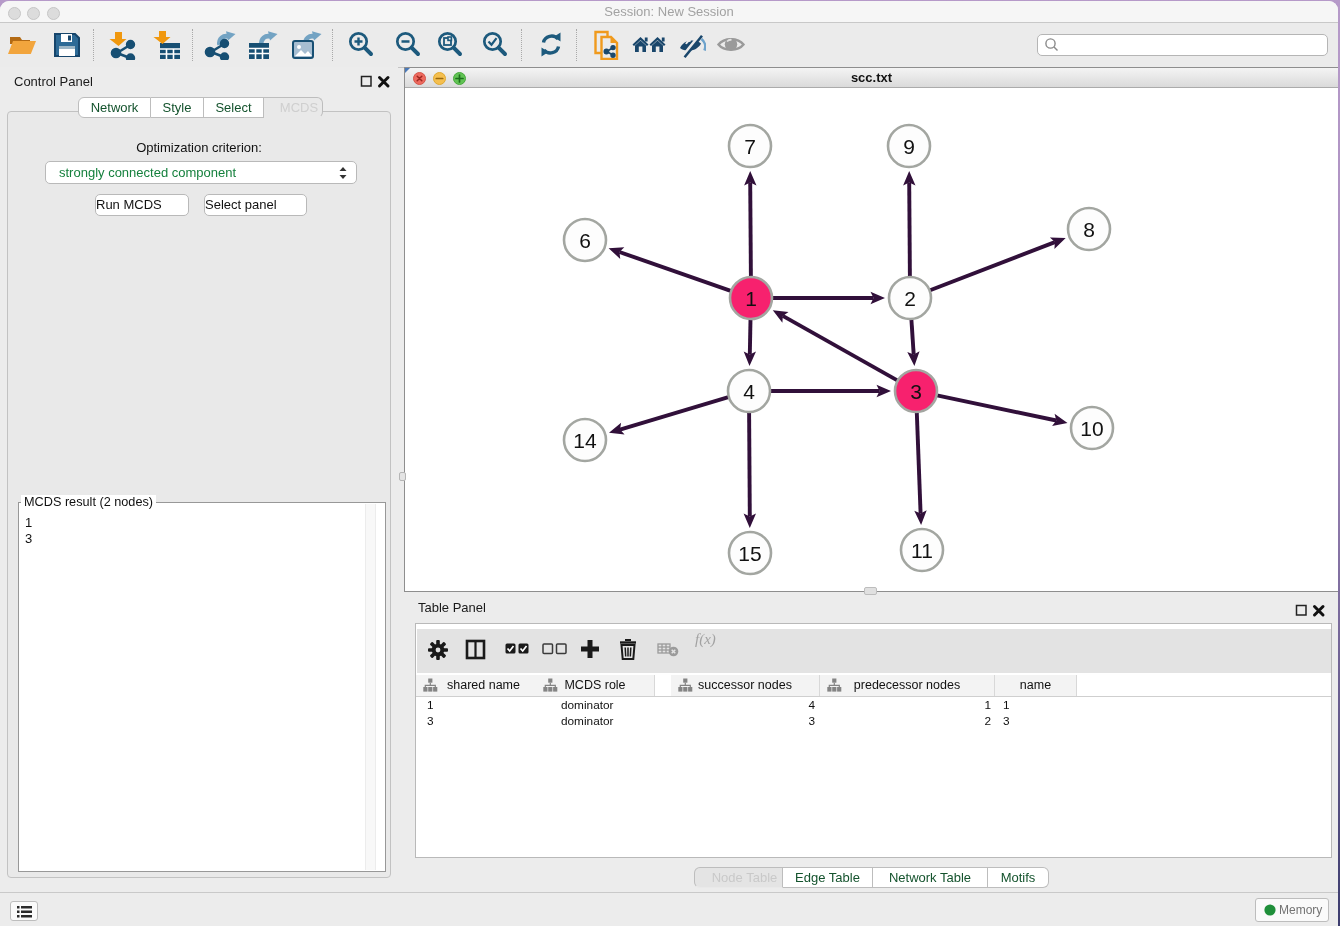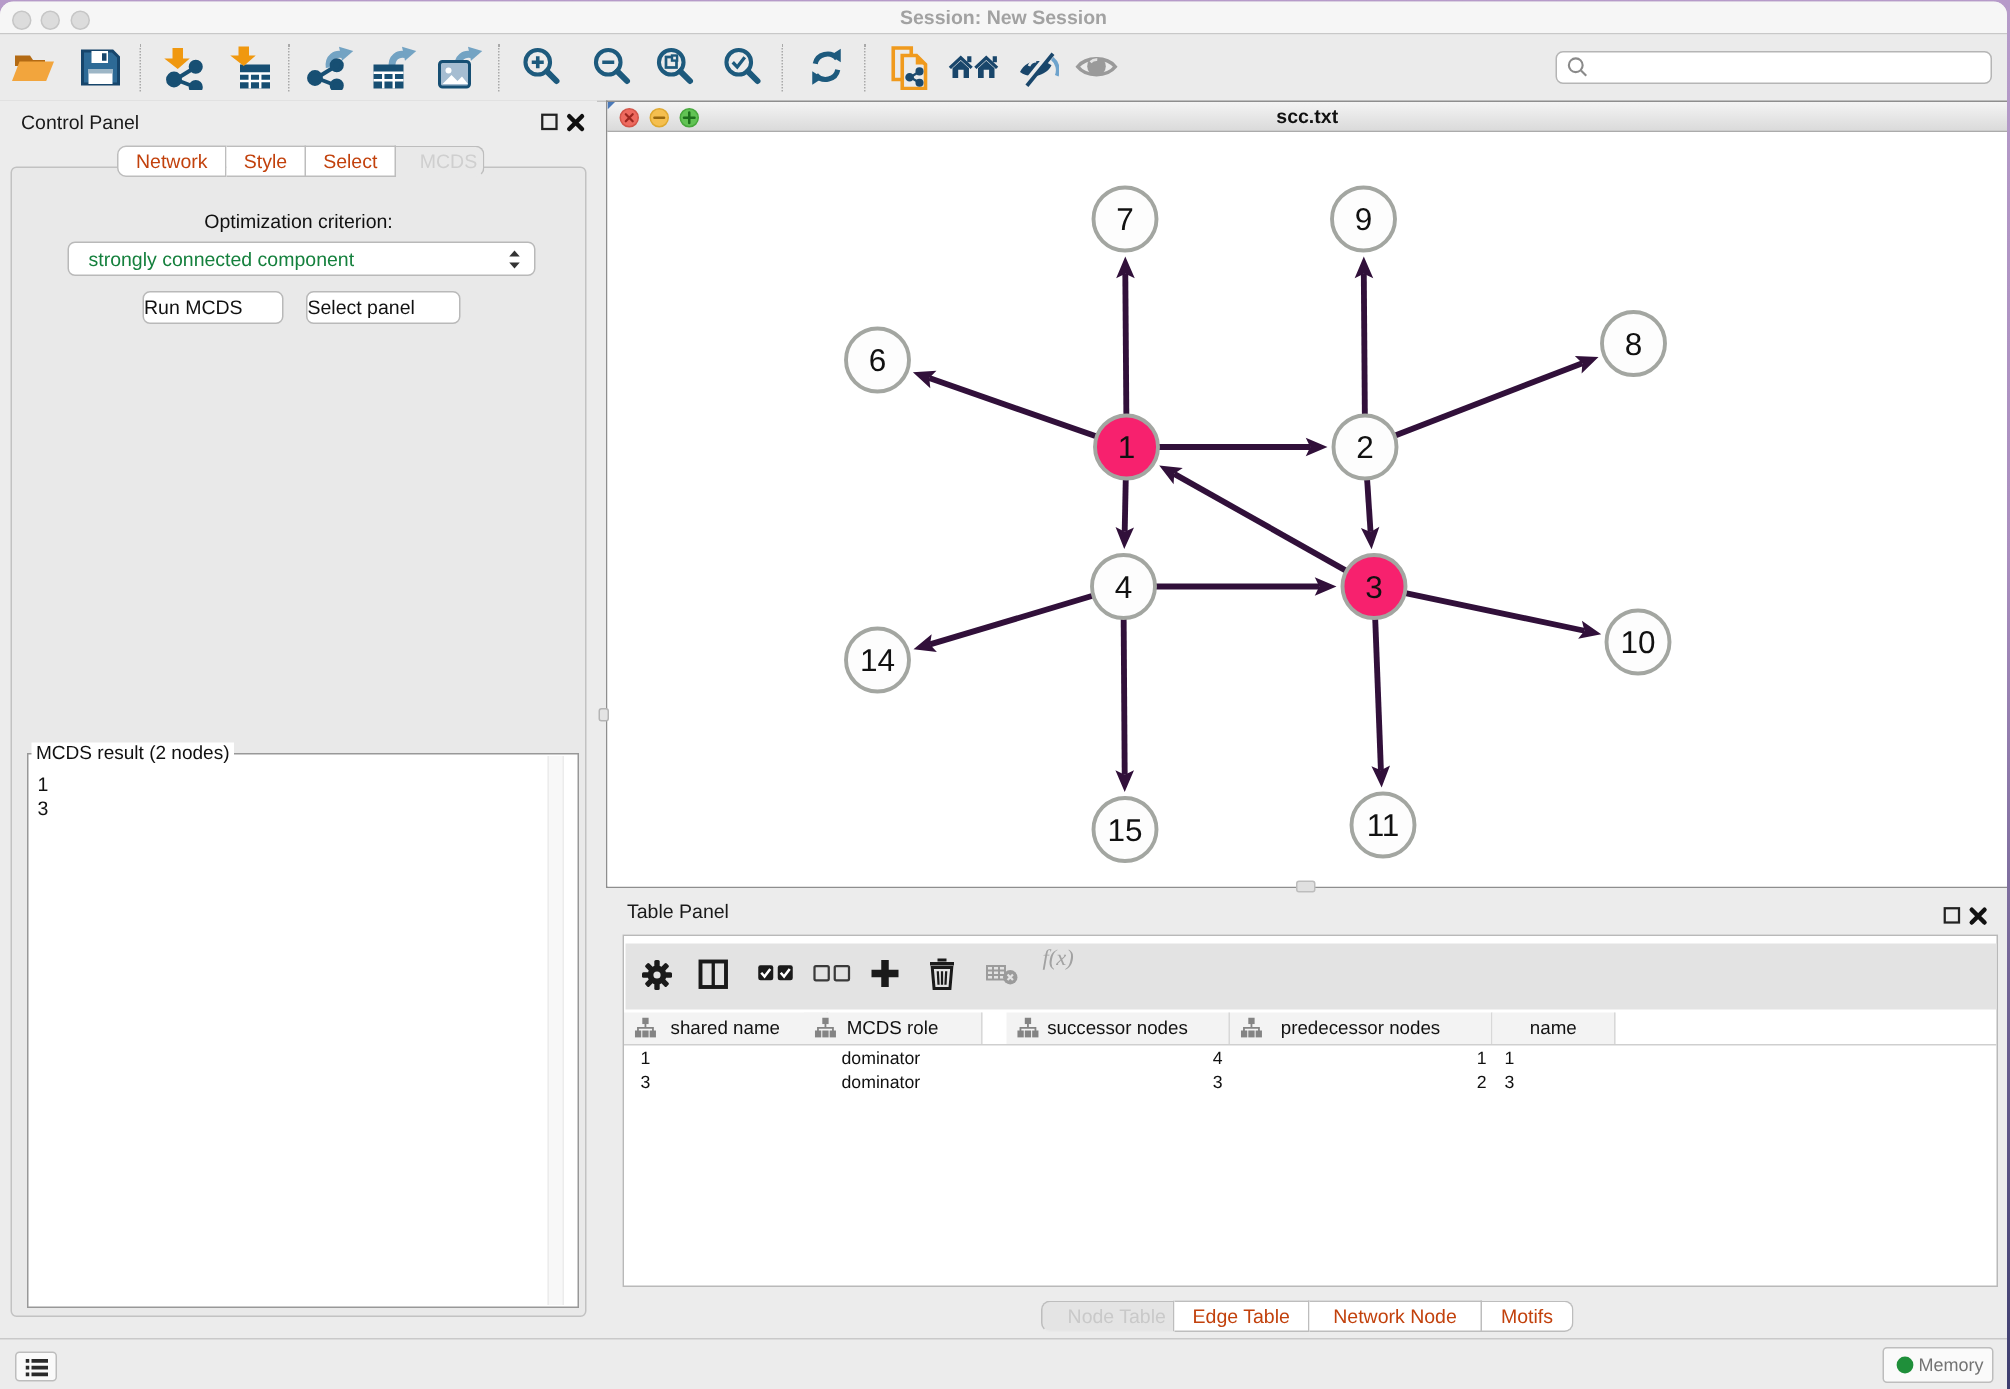--- a/index.html
+++ b/index.html
@@ -3,37 +3,37 @@
 <meta charset="utf-8">
 <style>
 html,body{margin:0;padding:0;width:1340px;height:926px;overflow:hidden;
  font-family:"Liberation Sans",sans-serif;-webkit-font-smoothing:antialiased;}
 *{-webkit-font-smoothing:antialiased;}
 body{background:linear-gradient(180deg,#b69ac9 0%,#ab8fc0 40%,#3c3c6e 100%);}
 #app{position:absolute;left:0;top:1px;width:1338px;height:925px;
  background:#ececec;border-radius:9px 9px 0 0;overflow:hidden;}
 
 #titlebar{position:absolute;left:0;top:0;width:100%;height:21px;background:#f6f6f6;
- border-bottom:1px solid #c8c8c8;font-weight:bold;}
+ border-bottom:1px solid #c8c8c8;}
 .tl{position:absolute;top:6px;width:13px;height:13px;border-radius:50%;
  background:#dcdcdc;border:1px solid #c6c6c6;box-sizing:border-box;}
 #wtitle{position:absolute;top:3px;left:0;width:100%;text-align:center;
  font-size:13px;color:#a2a2a2;}
 
 #toolbar{position:absolute;left:0;top:22px;width:100%;height:44px;background:#ebebeb;
  border-bottom:1px solid #c4c4c4;}
 .tbi{position:absolute;top:7px;}
 .tsep{position:absolute;top:6px;height:32px;border-left:1px dotted #a9a9a9;width:0;}
 #search{position:absolute;left:1037px;top:11px;width:289px;height:20px;background:#fff;
  border:1px solid #b5b5b5;border-radius:5px;}
 
 #cpanel{position:absolute;left:0;top:66px;width:398px;height:827px;background:#ececec;}
 #cpanel .phead{position:absolute;left:14px;top:7px;font-size:13px;color:#1a1a1a;}
 .tabrow{position:absolute;top:30px;height:21px;display:flex;z-index:5;}
-.tab{box-sizing:border-box;border:1px solid #bdbdbd;background:#fff;color:#c2410c;
+.tab{box-sizing:border-box;border:1px solid #bdbdbd;background:#fff;color:#14532d;
  font-size:13px;text-align:center;line-height:20px;border-left:none;}
 .tab.first{border-left:1px solid #bdbdbd;border-radius:6px 0 0 6px;}
 .tab.last{border-radius:0 6px 6px 0;}
 .tab.sel{background:#e9e9e9;color:#cfcfcf;border-bottom-color:#e9e9e9;padding-left:12px;}
 #cpbody{position:absolute;left:7px;top:44px;width:384px;height:767px;background:#e9e9e9;
  border:1px solid #c2c2c2;border-radius:4px;box-sizing:border-box;}
 #optlabel{position:absolute;left:0;top:28px;width:100%;text-align:center;font-size:13px;color:#111;}
 #combo{position:absolute;left:37px;top:49px;width:312px;height:23px;background:#fff;
  border:1px solid #b9b9b9;border-radius:5px;box-sizing:border-box;font-size:13px;color:#15803d;
  line-height:21px;padding-left:13px;}
@@ -487,21 +487,21 @@
         <span class="tcell" style="left:11px">3</span>
         <span class="tcell" style="left:145px">dominator</span>
         <span class="tcell num" style="left:300px;width:99px">3</span>
         <span class="tcell num" style="left:480px;width:95px">2</span>
         <span class="tcell" style="left:587px">3</span>
       </div>
     </div>
     <div id="btabs" style="left:296px">
       <div class="tab first sel" style="width:89px;background:#e4e4e4;color:#c9c9c9">Node Table</div>
       <div class="tab" style="width:90px">Edge Table</div>
-      <div class="tab" style="width:115px">Network Node</div>
+      <div class="tab" style="width:115px">Network Table</div>
       <div class="tab last" style="width:61px">Motifs</div>
     </div>
   </div>
 
   <div style="position:absolute;left:398.5px;top:471px;width:5px;height:7px;background:#e4e4e4;
     border:1px solid #b5b5b5;border-radius:2px;"></div>
   <div style="position:absolute;left:864px;top:586px;width:11px;height:6px;background:#e0e0e0;
     border:1px solid #bdbdbd;border-radius:2px;"></div>
   <div id="statusbar">
     <div class="sbtn" style="left:10px;width:28px;top:8px;height:20px">

